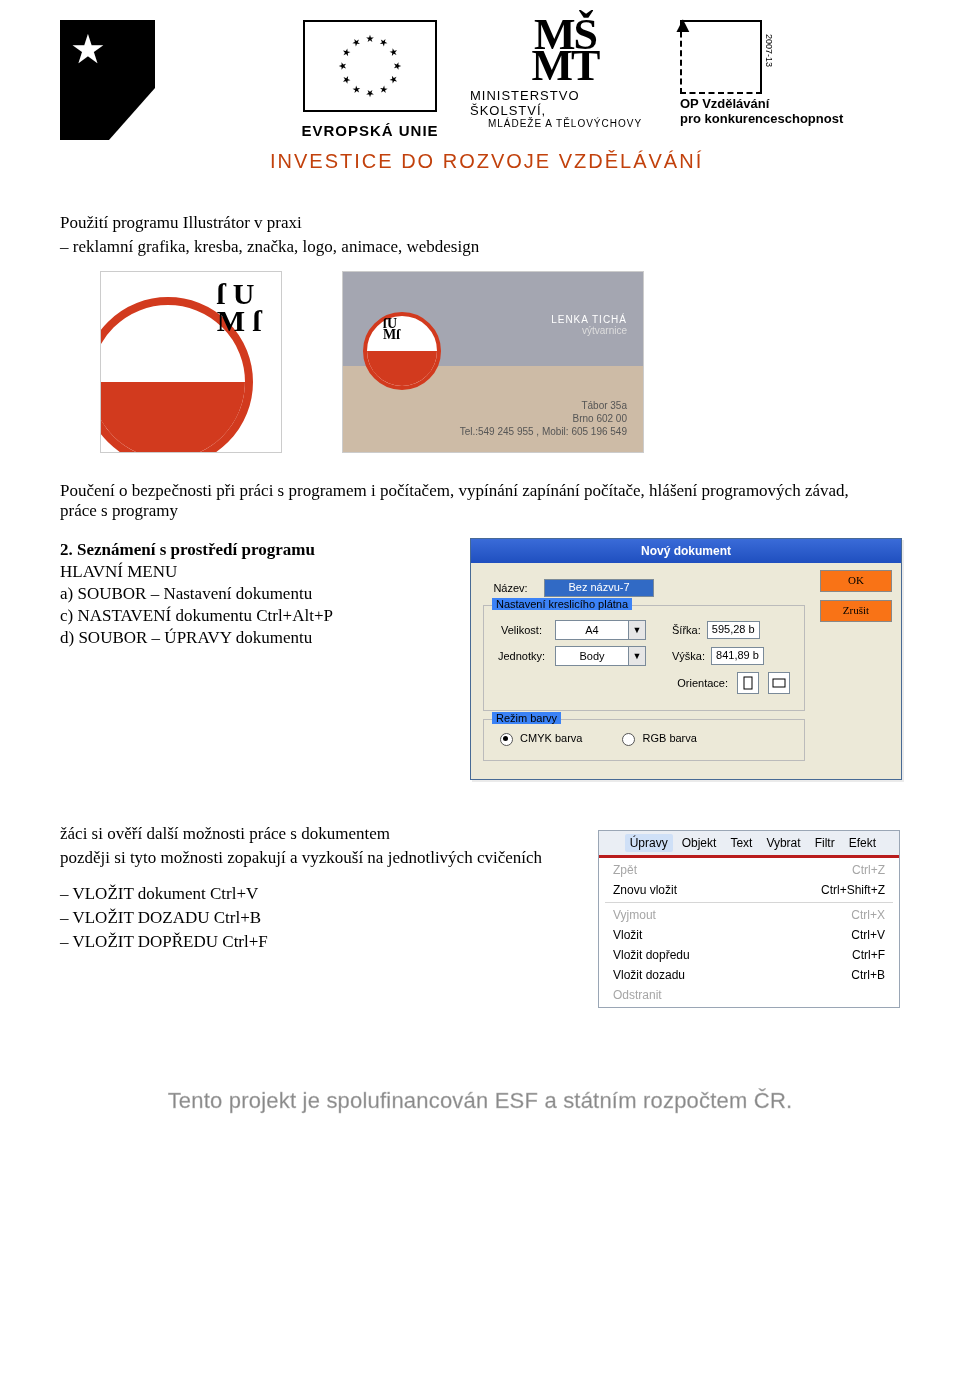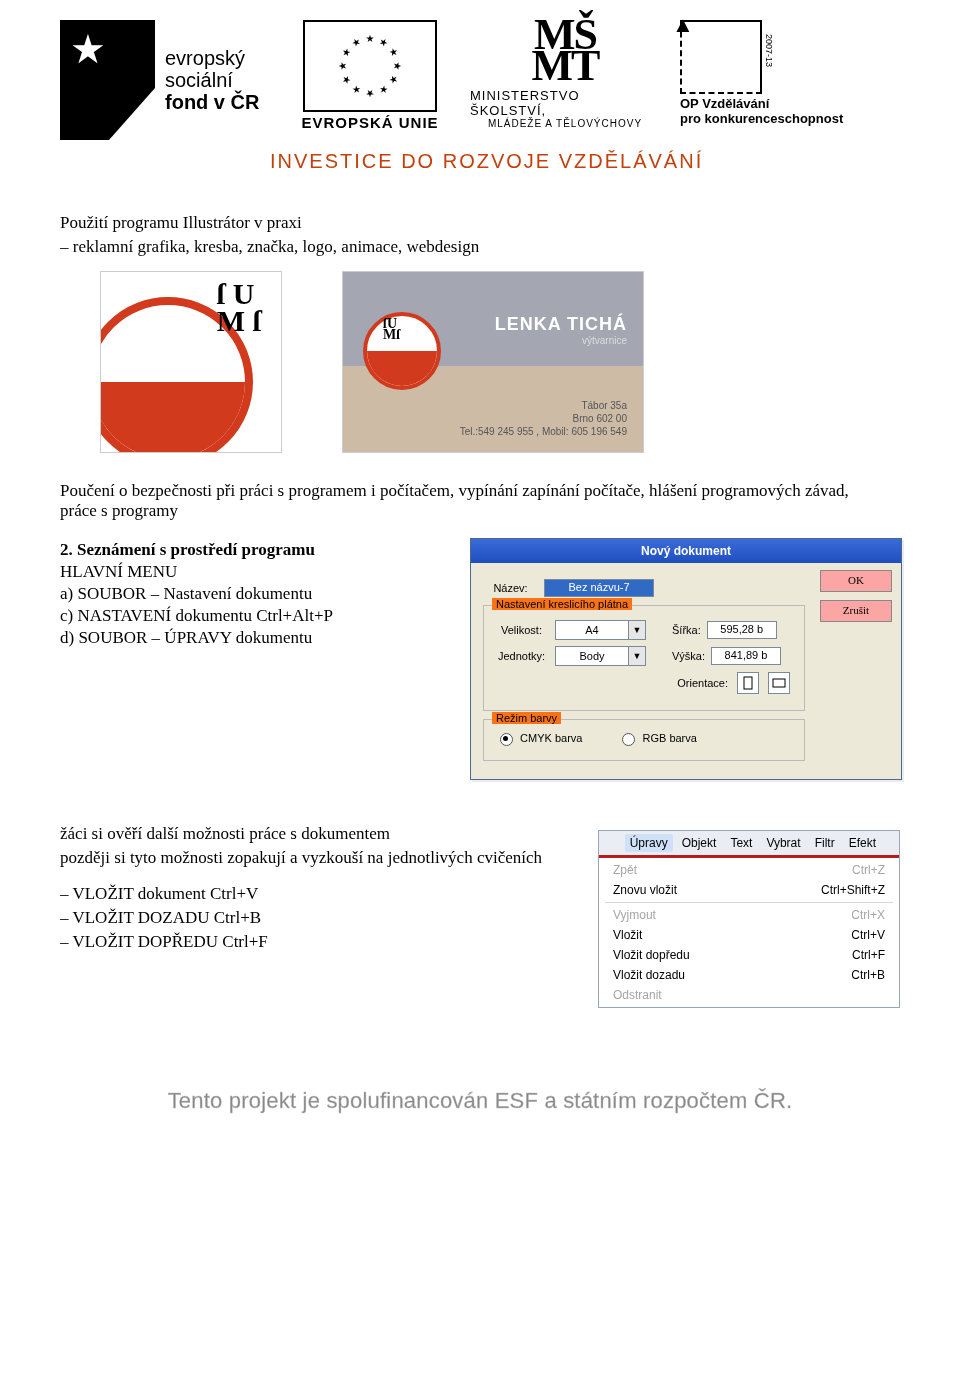--- a/index.html
+++ b/index.html
@@ -86,21 +86,21 @@
     width: 100%; height: 100%;
     text-align: center;
     line-height: 7px;
     font-size: 10px;
     transform-origin: 50% 50%;
   }
   .eu-label {
     font-family: Arial, sans-serif;
     font-size: 15px;
     letter-spacing: 1px;
-    margin-top: 2px;
+    margin-top: 10px;
     font-weight: bold;
   }
   .logo-msmt {
     width: 190px;
     display: flex;
     flex-direction: column;
     align-items: center;
     font-family: Arial, sans-serif;
   }
   .msmt-symbol {
@@ -234,21 +234,21 @@
     font-size: 14px;
     line-height: 0.8;
     font-weight: bold;
   }
   .sample-card .name {
     position: absolute;
     right: 16px; top: 42px;
     color: #fff;
     text-align: right;
   }
-  .sample-card .name .n1 { font-size: 18px; font-weight: bold; letter-spacing: 1px;}
+  .sample-card .name .n1 { font-size: 10px; font-weight: normal; letter-spacing: 1px;}
   .sample-card .name .n2 { font-size: 10px; color: #ddd;}
   .sample-card .addr {
     position: absolute;
     right: 16px; bottom: 14px;
     text-align: right;
     color: #555;
     line-height: 1.3;
   }
 
   .section-heading { font-weight: bold; margin-top: 26px; margin-bottom: 2px; }
@@ -292,33 +292,33 @@
   .dlg-label { width: 55px; }
   .dlg-input {
     background: #fff;
     border: 1px solid #7a8a99;
     height: 18px;
     padding: 1px 4px;
     min-width: 0;
     box-sizing: border-box;
   }
   .dlg-input.sel { background: #316ac5; color: #fff; width: 110px;}
-  .dlg-input.num { width: 70px; }
+  .dlg-input.num { width: 53px; }
   .dlg-dd {
     display: inline-flex; align-items:center;
     border: 1px solid #7a8a99; background: #fff; height: 18px;
   }
   .dlg-dd .v { padding: 0 4px; width: 64px; }
   .dlg-dd .ar { width: 16px; height: 100%; border-left:1px solid #7a8a99;
     display:flex;align-items:center;justify-content:center;background:#e6e6e6;font-size:9px;}
   .dlg-btn {
     width: 70px;
     height: 20px;
     border: 1px solid #888;
-    background: #fca5a5;
+    background: #f97316;
     text-align: center;
     line-height: 18px;
     margin-bottom: 8px;
     font-size: 11px;
   }
   .dlg-btnbar {
     position: absolute;
     right: 10px;
     top: 32px;
     display: flex;
@@ -327,21 +327,21 @@
   .dlg-wrapper { position: relative; }
   .fieldset {
     border: 1px solid #bbb;
     margin: 8px 0 4px 0;
     padding: 8px 10px 10px 10px;
     position: relative;
   }
   .fieldset .legend {
     position: absolute;
     top: -8px; left: 8px;
-    background: #f97316;
+    background: #3b82f6;
     padding: 0 4px;
     font-size: 11px;
   }
   .fieldset.inner { width: 300px; }
   .orient-btn {
     width: 20px; height: 20px;
     border: 1px solid #7a8a99;
     background: #fff;
     display: inline-flex;
     align-items: center; justify-content: center;
@@ -406,25 +406,20 @@
   }
 </style>
 </head>
 <body>
 
 <div class="page">
 
   <div class="logos">
     <div class="logo-esf">
       <div class="esf-star"></div>
-      <div class="esf-text">
-        <span>evropský</span>
-        <span>sociální</span>
-        <b>fond v ČR</b>
-      </div>
     </div>
     <div class="logo-eu">
       <div class="euflag">
         <div class="euring">
           <span style="transform:rotate(0deg)">★</span>
           <span style="transform:rotate(30deg)">★</span>
           <span style="transform:rotate(60deg)">★</span>
           <span style="transform:rotate(90deg)">★</span>
           <span style="transform:rotate(120deg)">★</span>
           <span style="transform:rotate(150deg)">★</span>

